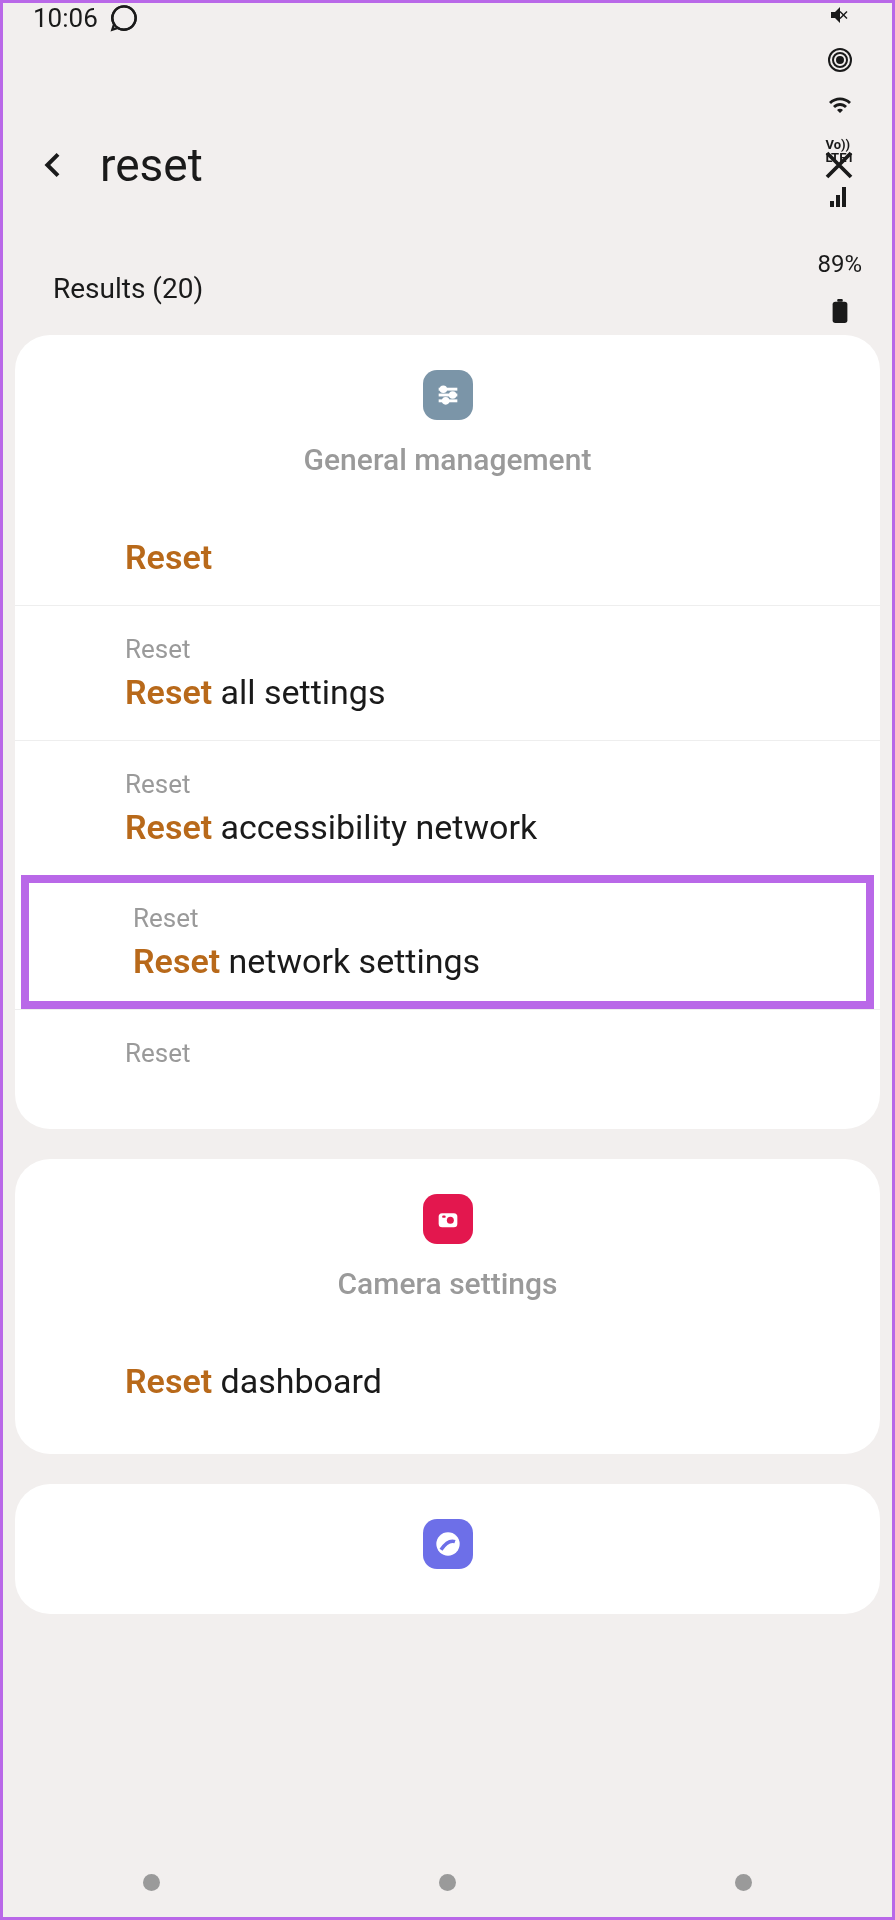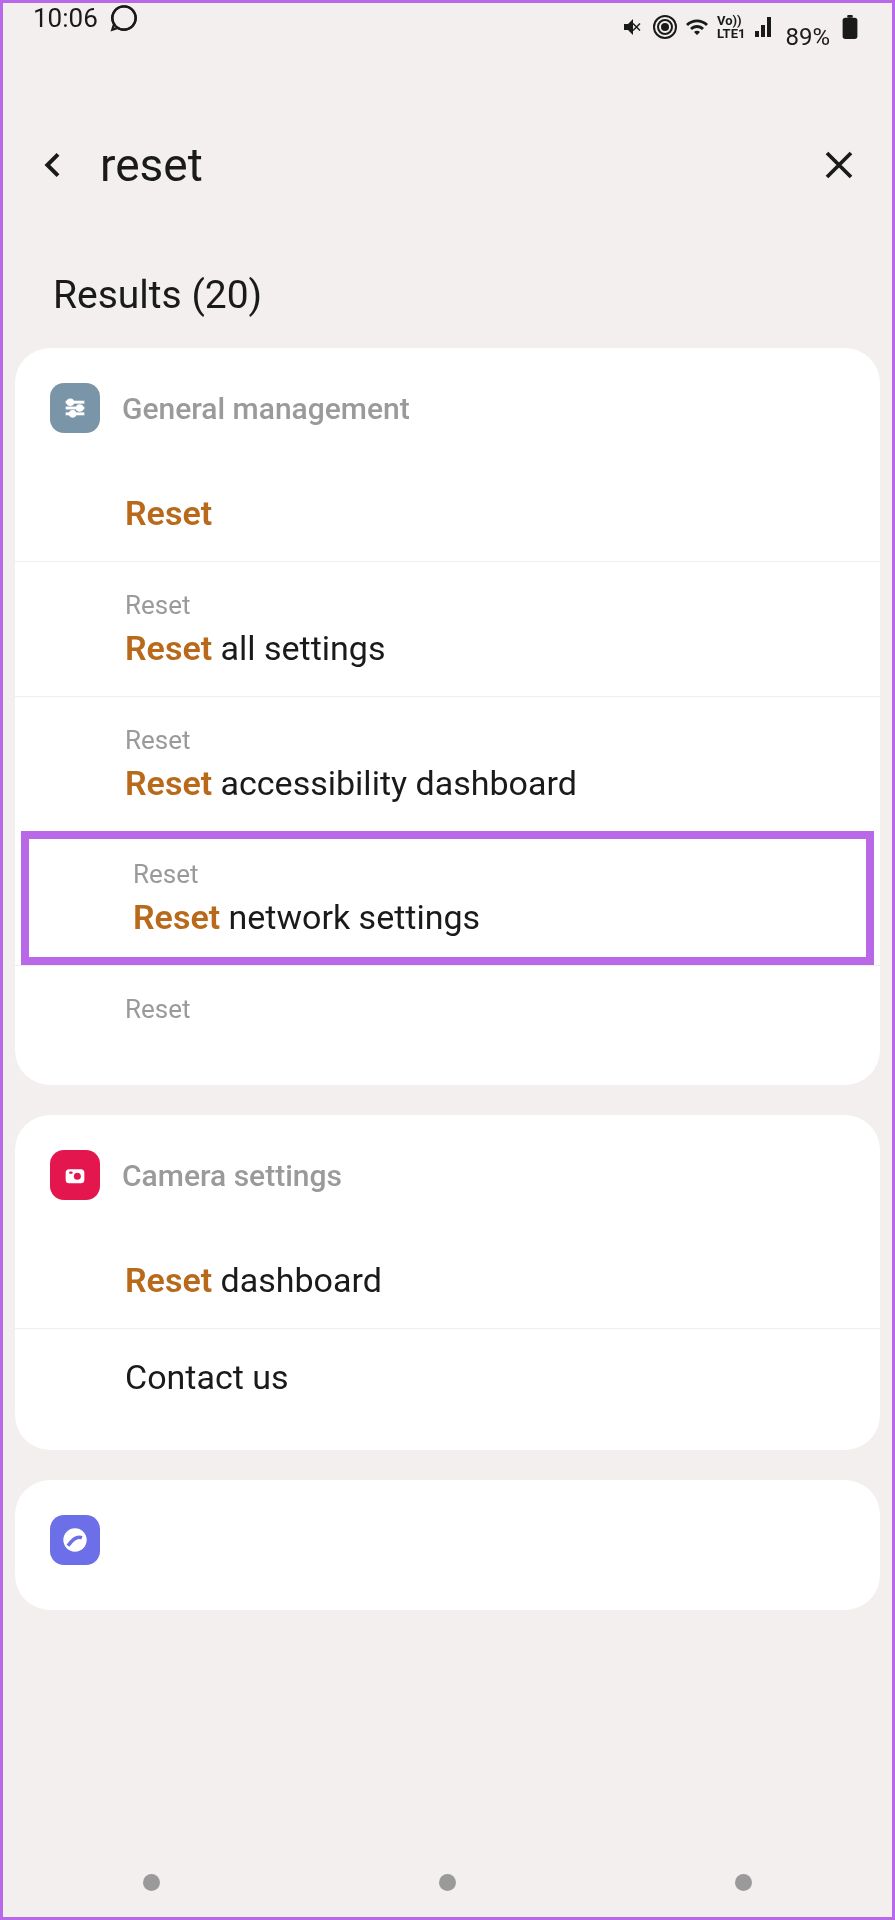--- a/index.html
+++ b/index.html
@@ -26,21 +26,22 @@
       color: #1a1a1a;
     }
     .status-left {
       display: flex;
       align-items: center;
       gap: 12px;
     }
     .status-right {
       display: flex;
       align-items: center;
-      gap: 8px;
+      gap: 21px;
+      flex-direction: column;
     }
     .status-right svg {
       width: 24px;
       height: 24px;
     }
     .battery-percent {
       font-size: 24px;
       margin-top: 20px;
     }
     .header {
@@ -58,34 +59,35 @@
       font-weight: 400;
       color: #1a1a1a;
       flex: 1;
     }
     .close-x {
       width: 36px;
       height: 36px;
     }
     .results-label {
       padding: 60px 0 30px 50px;
-      font-size: 39px;
+      font-size: 28px;
       color: #1a1a1a;
     }
     .card {
       background: white;
       border-radius: 35px;
       margin: 0 12px 30px 12px;
       padding: 25px 0;
     }
     .section-header {
       display: flex;
       align-items: center;
       gap: 22px;
       padding: 10px 35px 20px 35px;
+      flex-direction: column;
     }
     .section-icon {
       width: 50px;
       height: 50px;
       border-radius: 14px;
       display: flex;
       align-items: center;
       justify-content: center;
       flex-shrink: 0;
     }
@@ -219,21 +221,21 @@
   <div class="result-item">
     <div class="result-breadcrumb">Reset</div>
     <div class="result-title">
       <span class="highlight">Reset</span><span> all settings</span>
     </div>
   </div>
 
   <div class="result-item">
     <div class="result-breadcrumb">Reset</div>
     <div class="result-title">
-      <span class="highlight">Reset</span><span> accessibility dashboard</span>
+      <span class="highlight">Reset</span><span> accessibility network</span>
     </div>
   </div>
 
   <div class="result-item highlighted-row">
     <div class="result-breadcrumb">Reset</div>
     <div class="result-title">
       <span class="highlight">Reset</span><span> network settings</span>
     </div>
   </div>
 
@@ -253,25 +255,20 @@
     </div>
     <span class="section-title">Camera settings</span>
   </div>
 
   <div class="result-item first">
     <div class="result-title">
       <span class="highlight">Reset</span><span> dashboard</span>
     </div>
   </div>
 
-  <div class="result-item">
-    <div class="result-title">
-      <span>Contact us</span>
-    </div>
-  </div>
 </div>
 
 <div class="card">
   <div class="section-header">
     <div class="section-icon purple">
       <svg width="28" height="28" viewBox="0 0 24 24" fill="white">
         <circle cx="12" cy="12" r="10"></circle>
         <path d="M6 17 Q12 8 18 10" stroke="#6d6fe8" stroke-width="3" fill="none"></path>
       </svg>
     </div>

